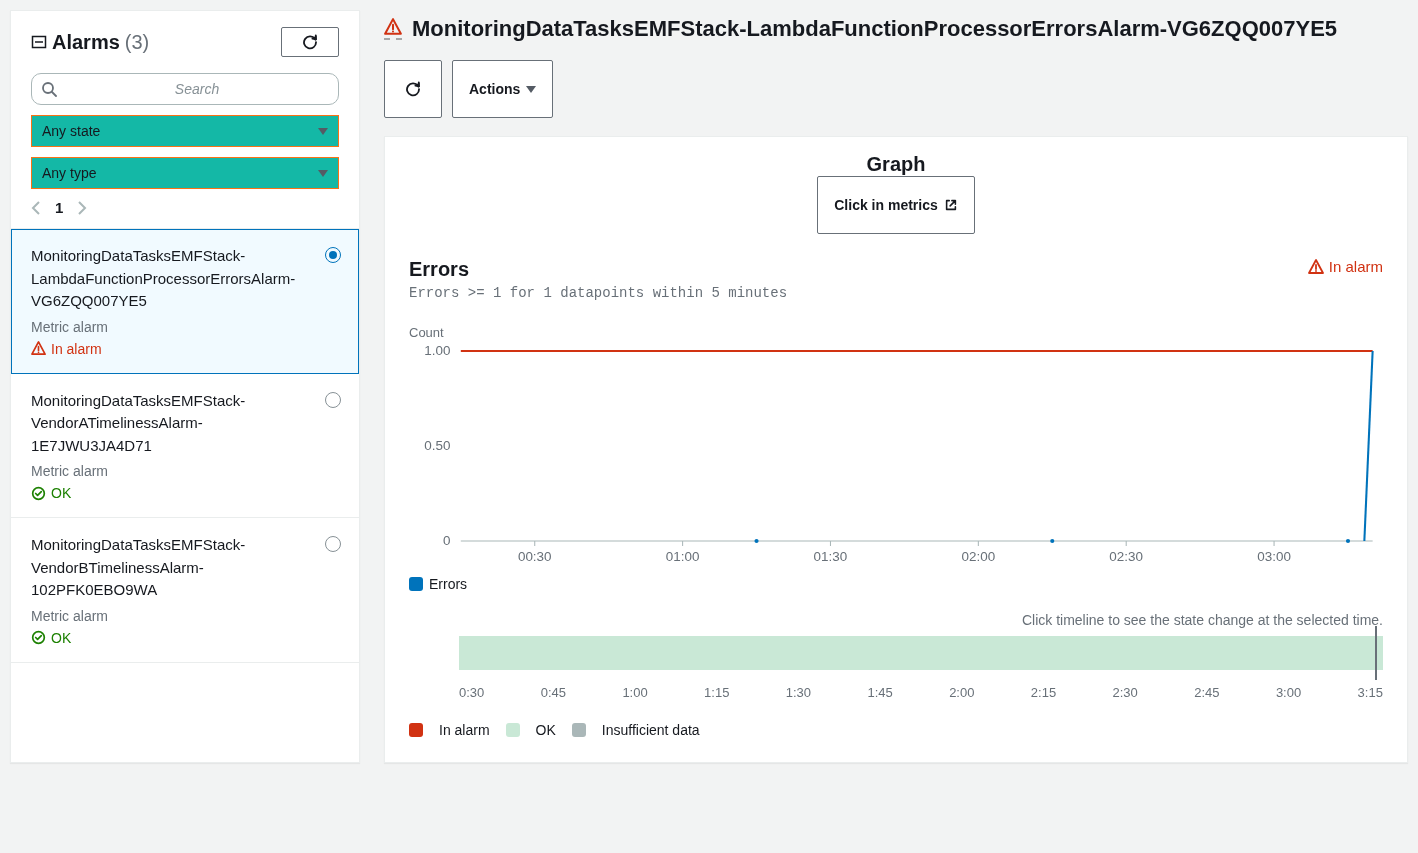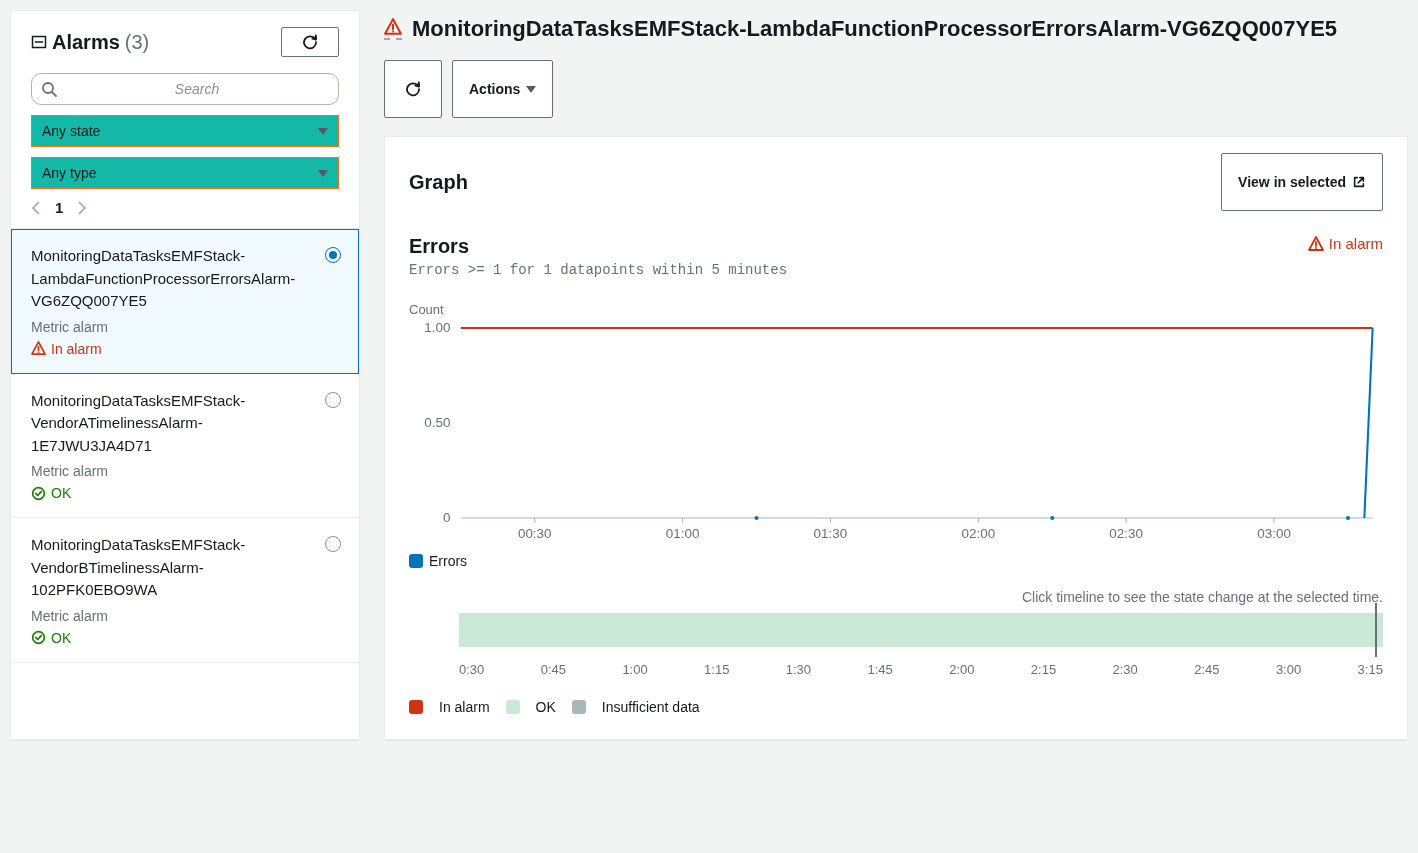--- a/index.html
+++ b/index.html
@@ -31,21 +31,21 @@
 .status-ok { color: #1d8102; }
 .radio { position: absolute; right: 18px; top: 18px; width: 16px; height: 16px; border: 1.5px solid #879196; border-radius: 50%; display: flex; align-items: center; justify-content: center; }
 .radio.checked { border-color: #0073bb; }
 .radio.checked::after { content: ''; width: 8px; height: 8px; background: #0073bb; border-radius: 50%; }
 .main { flex: 1; min-width: 0; }
 .main-header { display: flex; align-items: center; gap: 12px; margin-bottom: 18px; padding-top: 6px; }
 .main-title { font-size: 22px; font-weight: 400; display:flex; align-items:center; gap:10px; }
 .alarm-title-icon { color: #d13212; border-bottom: 2px dashed #a6a6a6; padding-bottom: 2px; }
 .main-toolbar { display: flex; gap: 10px; margin-bottom: 18px; }
 .panel { background: #fff; border: 1px solid #eaeded; box-shadow: 0 1px 1px rgba(0,0,0,0.05); }
-.panel-header { display: flex; justify-content: space-between; align-items: center; padding: 16px 24px; }
+.panel-header { display: flex; justify-content: space-between; align-items: center; padding: 16px 24px; flex-direction: column; }
 .panel-title { font-size: 20px; font-weight: 700; }
 .panel-body { padding: 8px 24px 24px; }
 .graph-head { display: flex; justify-content: space-between; align-items: flex-start; }
 .graph-title { font-size: 20px; font-weight: 700; }
 .graph-sub { color: #687078; font-size: 14px; margin-top: 4px; font-family: Liberation Mono, monospace; }
 .inalarm-badge { color: #d13212; font-size: 15px; display: flex; align-items: center; gap: 5px; font-weight:400; }
 .chart-area { margin-top: 24px; }
 .y-label { font-size: 13px; color: #687078; margin-bottom: 6px; }
 .chart-svg-wrap { position: relative; }
 .legend { margin-top: 10px; display:flex; align-items:center; gap:6px; font-size:14px; }
@@ -182,21 +182,21 @@
       </button>
       <button class="btn">
         <span>Actions</span>
         <span class="tri-down"></span>
       </button>
     </div>
     <section class="panel">
       <div class="panel-header">
         <div class="panel-title">Graph</div>
         <button class="btn">
-          <span>View in selected</span>
+          <span>Click in metrics</span>
           <svg width="14" height="14" viewBox="0 0 16 16">
               <path d="M6 3H3v10h10v-3M9 3h4v4M13 3L7 9" fill="none" stroke="#16191f" stroke-width="1.8" stroke-linecap="round" stroke-linejoin="round"></path>
             </svg>
         </button>
       </div>
       <div class="panel-body">
         <div class="graph-head">
           <div>
             <div class="graph-title">Errors</div>
             <div class="graph-sub">Errors &gt;= 1 for 1 datapoints within 5 minutes</div>

